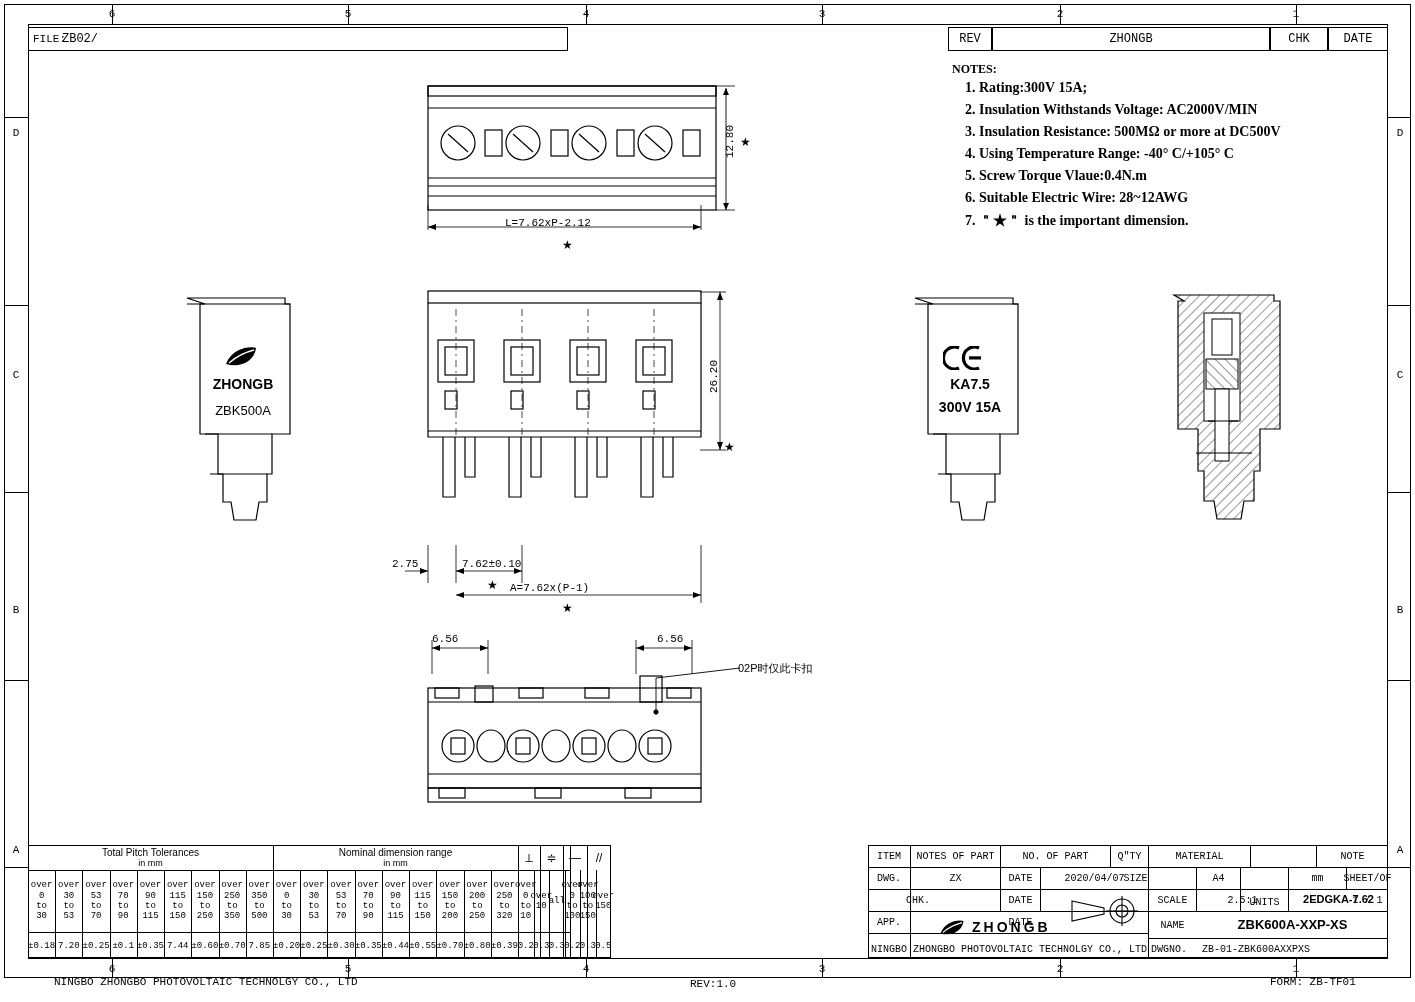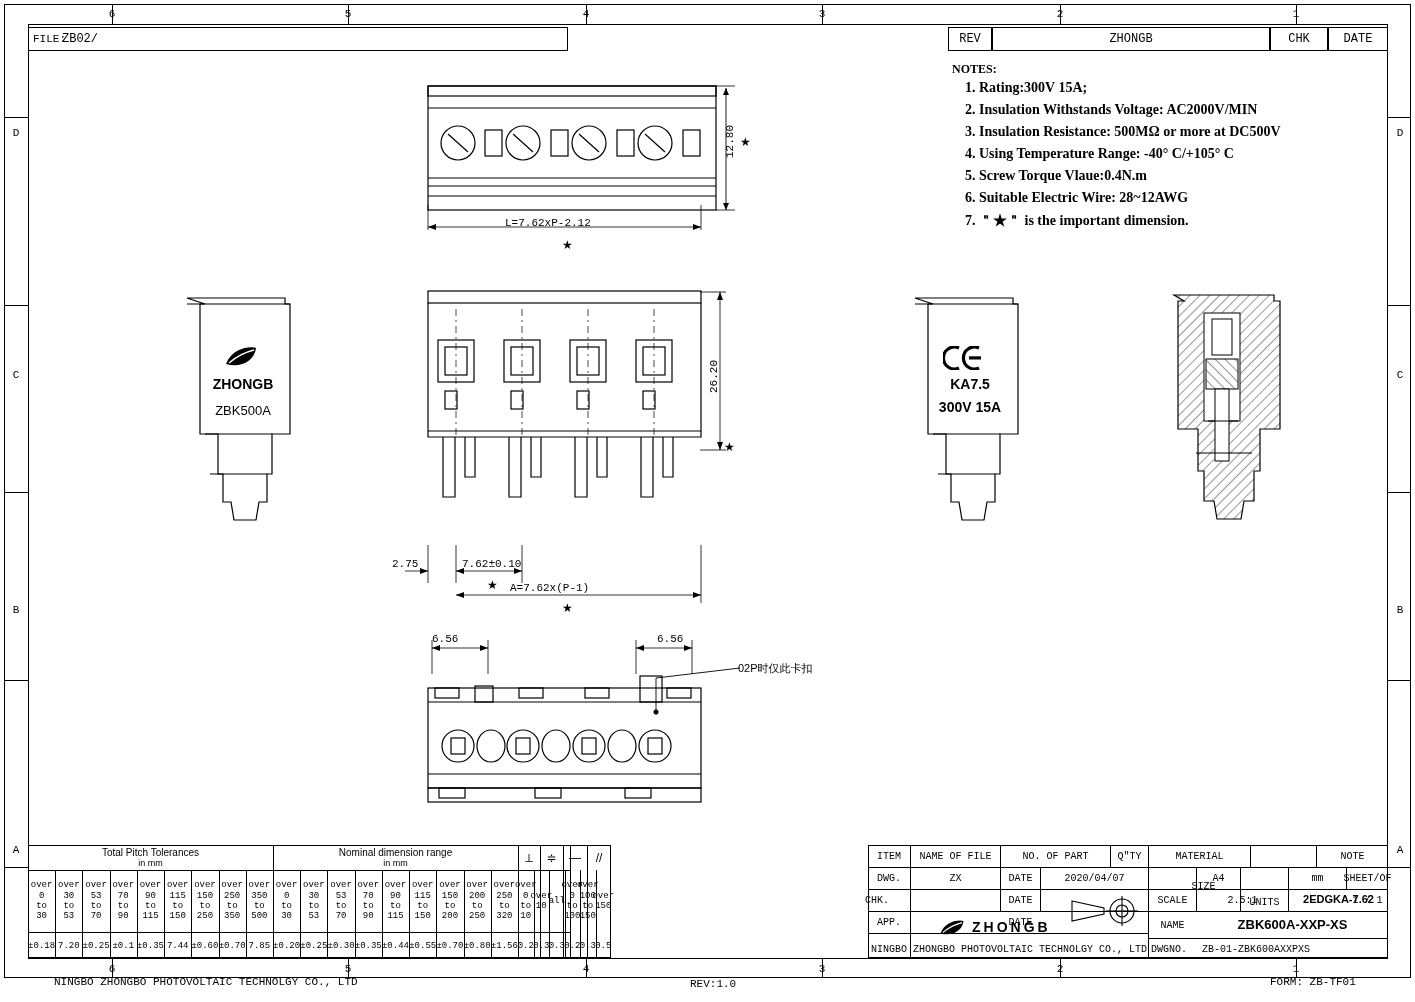--- a/index.html
+++ b/index.html
@@ -496,21 +496,21 @@
         <div class="t9 mono">250</div>
       </div>
       <div class="abs ctr t9 mono" style="left: 463.556px; top: 933px; width: 27.2222px; height: 25px;">±0.80</div>
       <div class="abs line" style="left: 490.778px; top: 870px; width: 1px; height: 88px;"></div>
       <div class="abs" style="left: 490.778px; top: 871px; width: 27.2222px; height: 60px; display: flex; flex-direction: column; align-items: center; justify-content: center; line-height: 1.15;">
         <div class="t9 mono">over</div>
         <div class="t9 mono">250</div>
         <div class="t9 mono">to</div>
         <div class="t9 mono">320</div>
       </div>
-      <div class="abs ctr t9 mono" style="left: 490.778px; top: 933px; width: 27.2222px; height: 25px;">±1.56</div>
+      <div class="abs ctr t9 mono" style="left: 490.778px; top: 933px; width: 27.2222px; height: 25px;">±0.39</div>
     </div>
   <div id="tol-sym">
       <div class="abs" style="left: 518px; top: 871px; width: 15.5px; height: 60px; display: flex; flex-direction: column; align-items: center; justify-content: center; line-height: 1.15;">
         <div class="t9 mono">over</div>
         <div class="t9 mono">0</div>
         <div class="t9 mono">to</div>
         <div class="t9 mono">10</div>
       </div>
       <div class="abs ctr t9 mono" style="left: 518px; top: 933px; width: 15.5px; height: 25px;">0.2</div>
       <div class="abs line" style="left: 533.5px; top: 870px; width: 1px; height: 88px;"></div>
@@ -564,37 +564,37 @@
   <div class="abs line" style="left:1148px;top:845px;width:1px;height:113px;"></div>
   <div class="abs line" style="left:1196px;top:867px;width:1px;height:44px;"></div>
   <div class="abs line" style="left:1240px;top:867px;width:1px;height:44px;"></div>
   <div class="abs line" style="left:1288px;top:867px;width:1px;height:22px;"></div>
   <div class="abs line" style="left:1288px;top:889px;width:1px;height:22px;"></div>
   <div class="abs line" style="left:1346px;top:867px;width:1px;height:22px;"></div>
   <div class="abs line" style="left:1250px;top:845px;width:1px;height:22px;"></div>
   <div class="abs line" style="left:1316px;top:845px;width:1px;height:22px;"></div>
 
   <div class="abs ctr t10 mono" style="left:868px;top:847px;width:42px;height:18px;">ITEM</div>
-  <div class="abs ctr t10 mono" style="left:911px;top:847px;width:89px;height:18px;">NAME OF FILE</div>
+  <div class="abs ctr t10 mono" style="left:911px;top:847px;width:89px;height:18px;">NOTES OF PART</div>
   <div class="abs ctr t10 mono" style="left:1001px;top:847px;width:109px;height:18px;">NO. OF PART</div>
   <div class="abs ctr t10 mono" style="left:1111px;top:847px;width:37px;height:18px;">Q"TY</div>
   <div class="abs ctr t10 mono" style="left:1149px;top:847px;width:101px;height:18px;">MATERIAL</div>
   <div class="abs ctr t10 mono" style="left:1317px;top:847px;width:71px;height:18px;">NOTE</div>
 
   <div class="abs ctr t10 mono" style="left:868px;top:869px;width:42px;height:18px;">DWG.</div>
   <div class="abs ctr t10 mono" style="left:911px;top:869px;width:89px;height:18px;">ZX</div>
   <div class="abs ctr t10 mono" style="left:1001px;top:869px;width:39px;height:18px;">DATE</div>
   <div class="abs ctr t10 mono" style="left:1041px;top:869px;width:107px;height:18px;text-align:center;">2020/04/07</div>
 
-  <div class="abs ctr t10 mono" style="left:856px;top:891px;width:42px;height:18px;">CHK.</div>
+  <div class="abs ctr t10 mono" style="left:897px;top:891px;width:42px;height:18px;">CHK.</div>
   <div class="abs ctr t10 mono" style="left:1001px;top:891px;width:39px;height:18px;">DATE</div>
   <div class="abs ctr t10 mono" style="left:868px;top:913px;width:42px;height:18px;">APP.</div>
   <div class="abs ctr t10 mono" style="left:1001px;top:913px;width:39px;height:18px;">DATE</div>
 
-  <div class="abs ctr t10 mono" style="left:1180px;top:869px;width:47px;height:18px;margin-top:8px;">SIZE</div>
+  <div class="abs ctr t10 mono" style="left:1112px;top:869px;width:47px;height:18px;">SIZE</div>
   <div class="abs ctr t10 mono" style="left:1197px;top:869px;width:43px;height:18px;">A4</div>
   <div class="abs ctr t10 mono" style="left:1241px;top:869px;width:47px;height:18px;margin-top:24px;">UNITS</div>
   <div class="abs ctr t10 mono" style="left:1289px;top:869px;width:57px;height:18px;">mm</div>
   <div class="abs ctr t10 mono" style="left:1347px;top:869px;width:41px;height:18px;">SHEET/OF</div>
   <div class="abs ctr t10 mono" style="left:1347px;top:891px;width:41px;height:18px;">1 / 1</div>
 
   <div class="abs ctr t10 mono" style="left:1149px;top:891px;width:47px;height:18px;">SCALE</div>
   <div class="abs ctr t10 mono" style="left:1197px;top:891px;width:91px;height:18px;">2.5:1</div>
   <div class="abs ctr t11 bold" style="left:1289px;top:889px;width:99px;height:20px;">2EDGKA-7.62</div>
 

